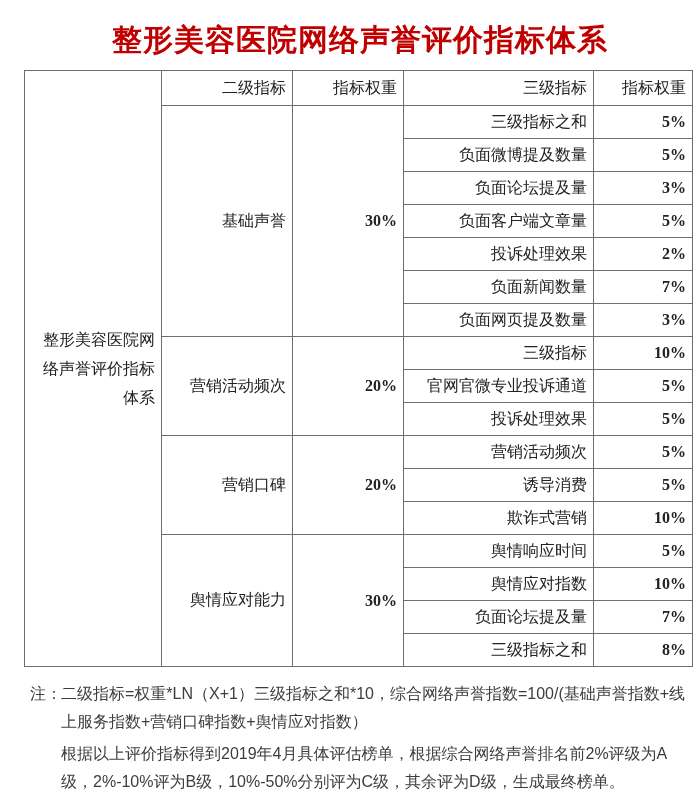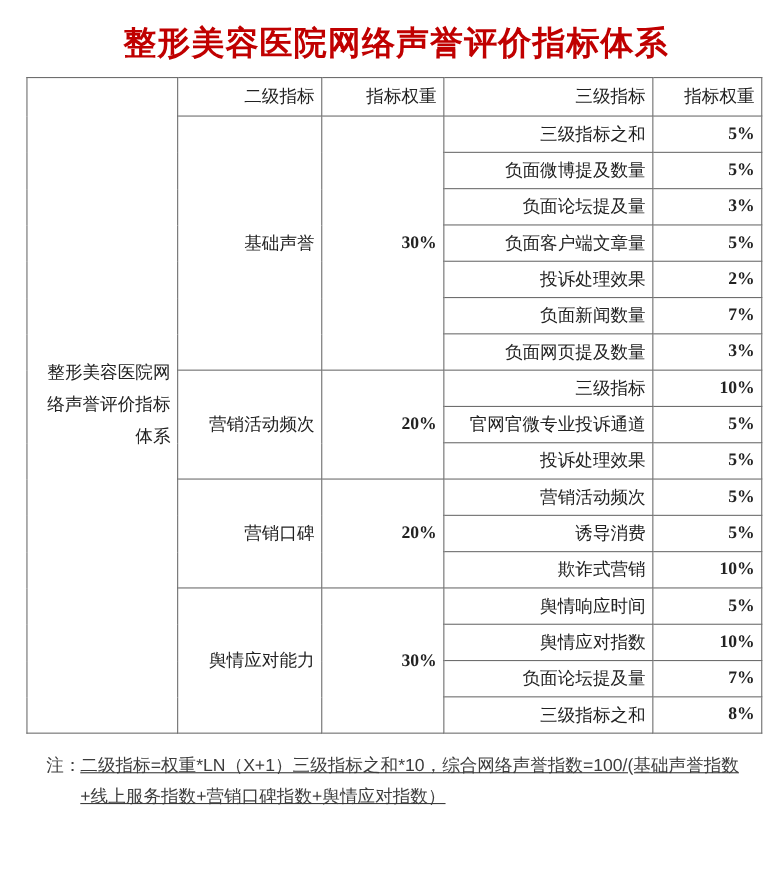--- a/index.html
+++ b/index.html
@@ -56,21 +56,21 @@
     color: #111111;
   }
   .note {
     margin: 13px 16px 0 16px;
     padding-left: 31px;
     font-size: 16px;
     line-height: 28px;
     color: #3d3d3d;
     font-family: "Liberation Sans", "DejaVu Sans", sans-serif;
   }
-  .note p { margin: 16px; text-decoration: underline; }
+  .note p { margin: 4px; }
   .note-label {
     display: inline-block;
     width: 31px;
     margin-left: -31px;
   }
 </style>
 </head>
 <body>
 
 <div class="page">
@@ -171,15 +171,16 @@
       </tr>
       <tr class="data-row">
         <td>三级指标之和</td>
         <td class="pct">8%</td>
       </tr>
     </tbody>
   </table>
 
   <div class="note">
     <p><span class="note-label">注：</span><span>二级指标=权重*LN（X+1）三级指标之和*10，综合网络声誉指数=100/(基础声誉指数+线上服务指数+营销口碑指数+舆情应对指数）</span></p>
+    <p>根据以上评价指标得到2019年4月具体评估榜单，根据综合网络声誉排名前2%评级为A级，2%-10%评为B级，10%-50%分别评为C级，其余评为D级，生成最终榜单。</p>
   </div>
 
 </div>
 
 </body></html>

